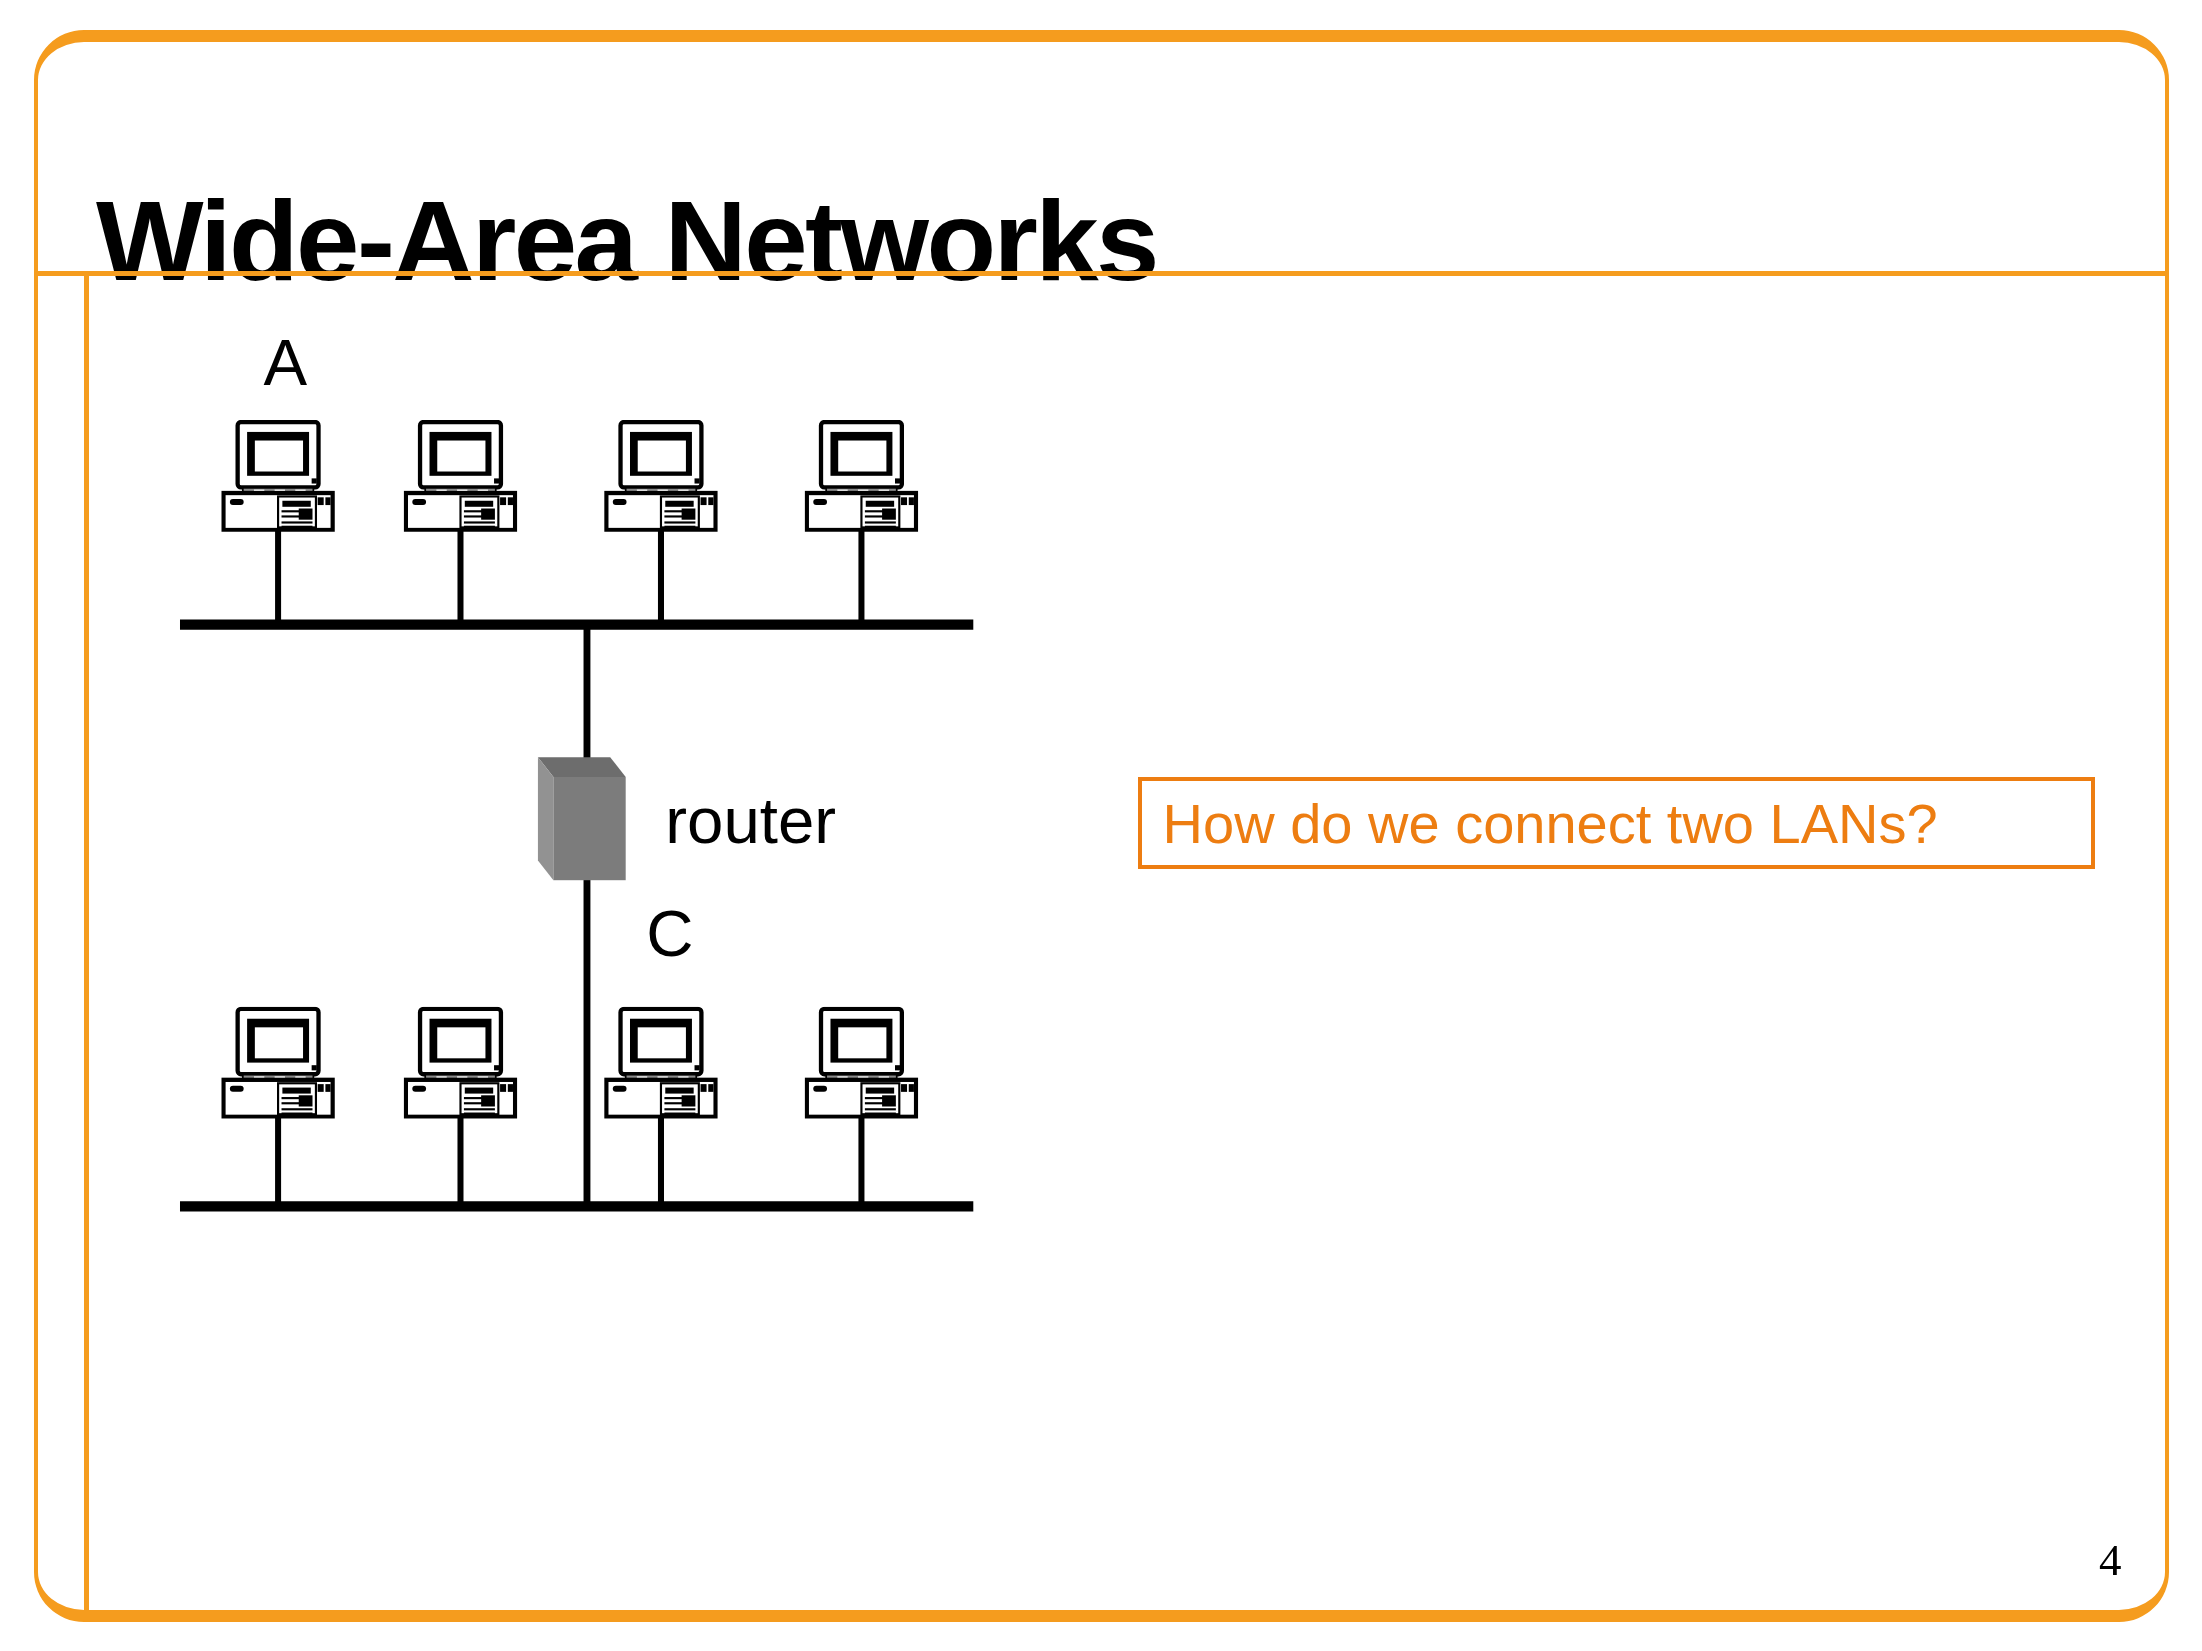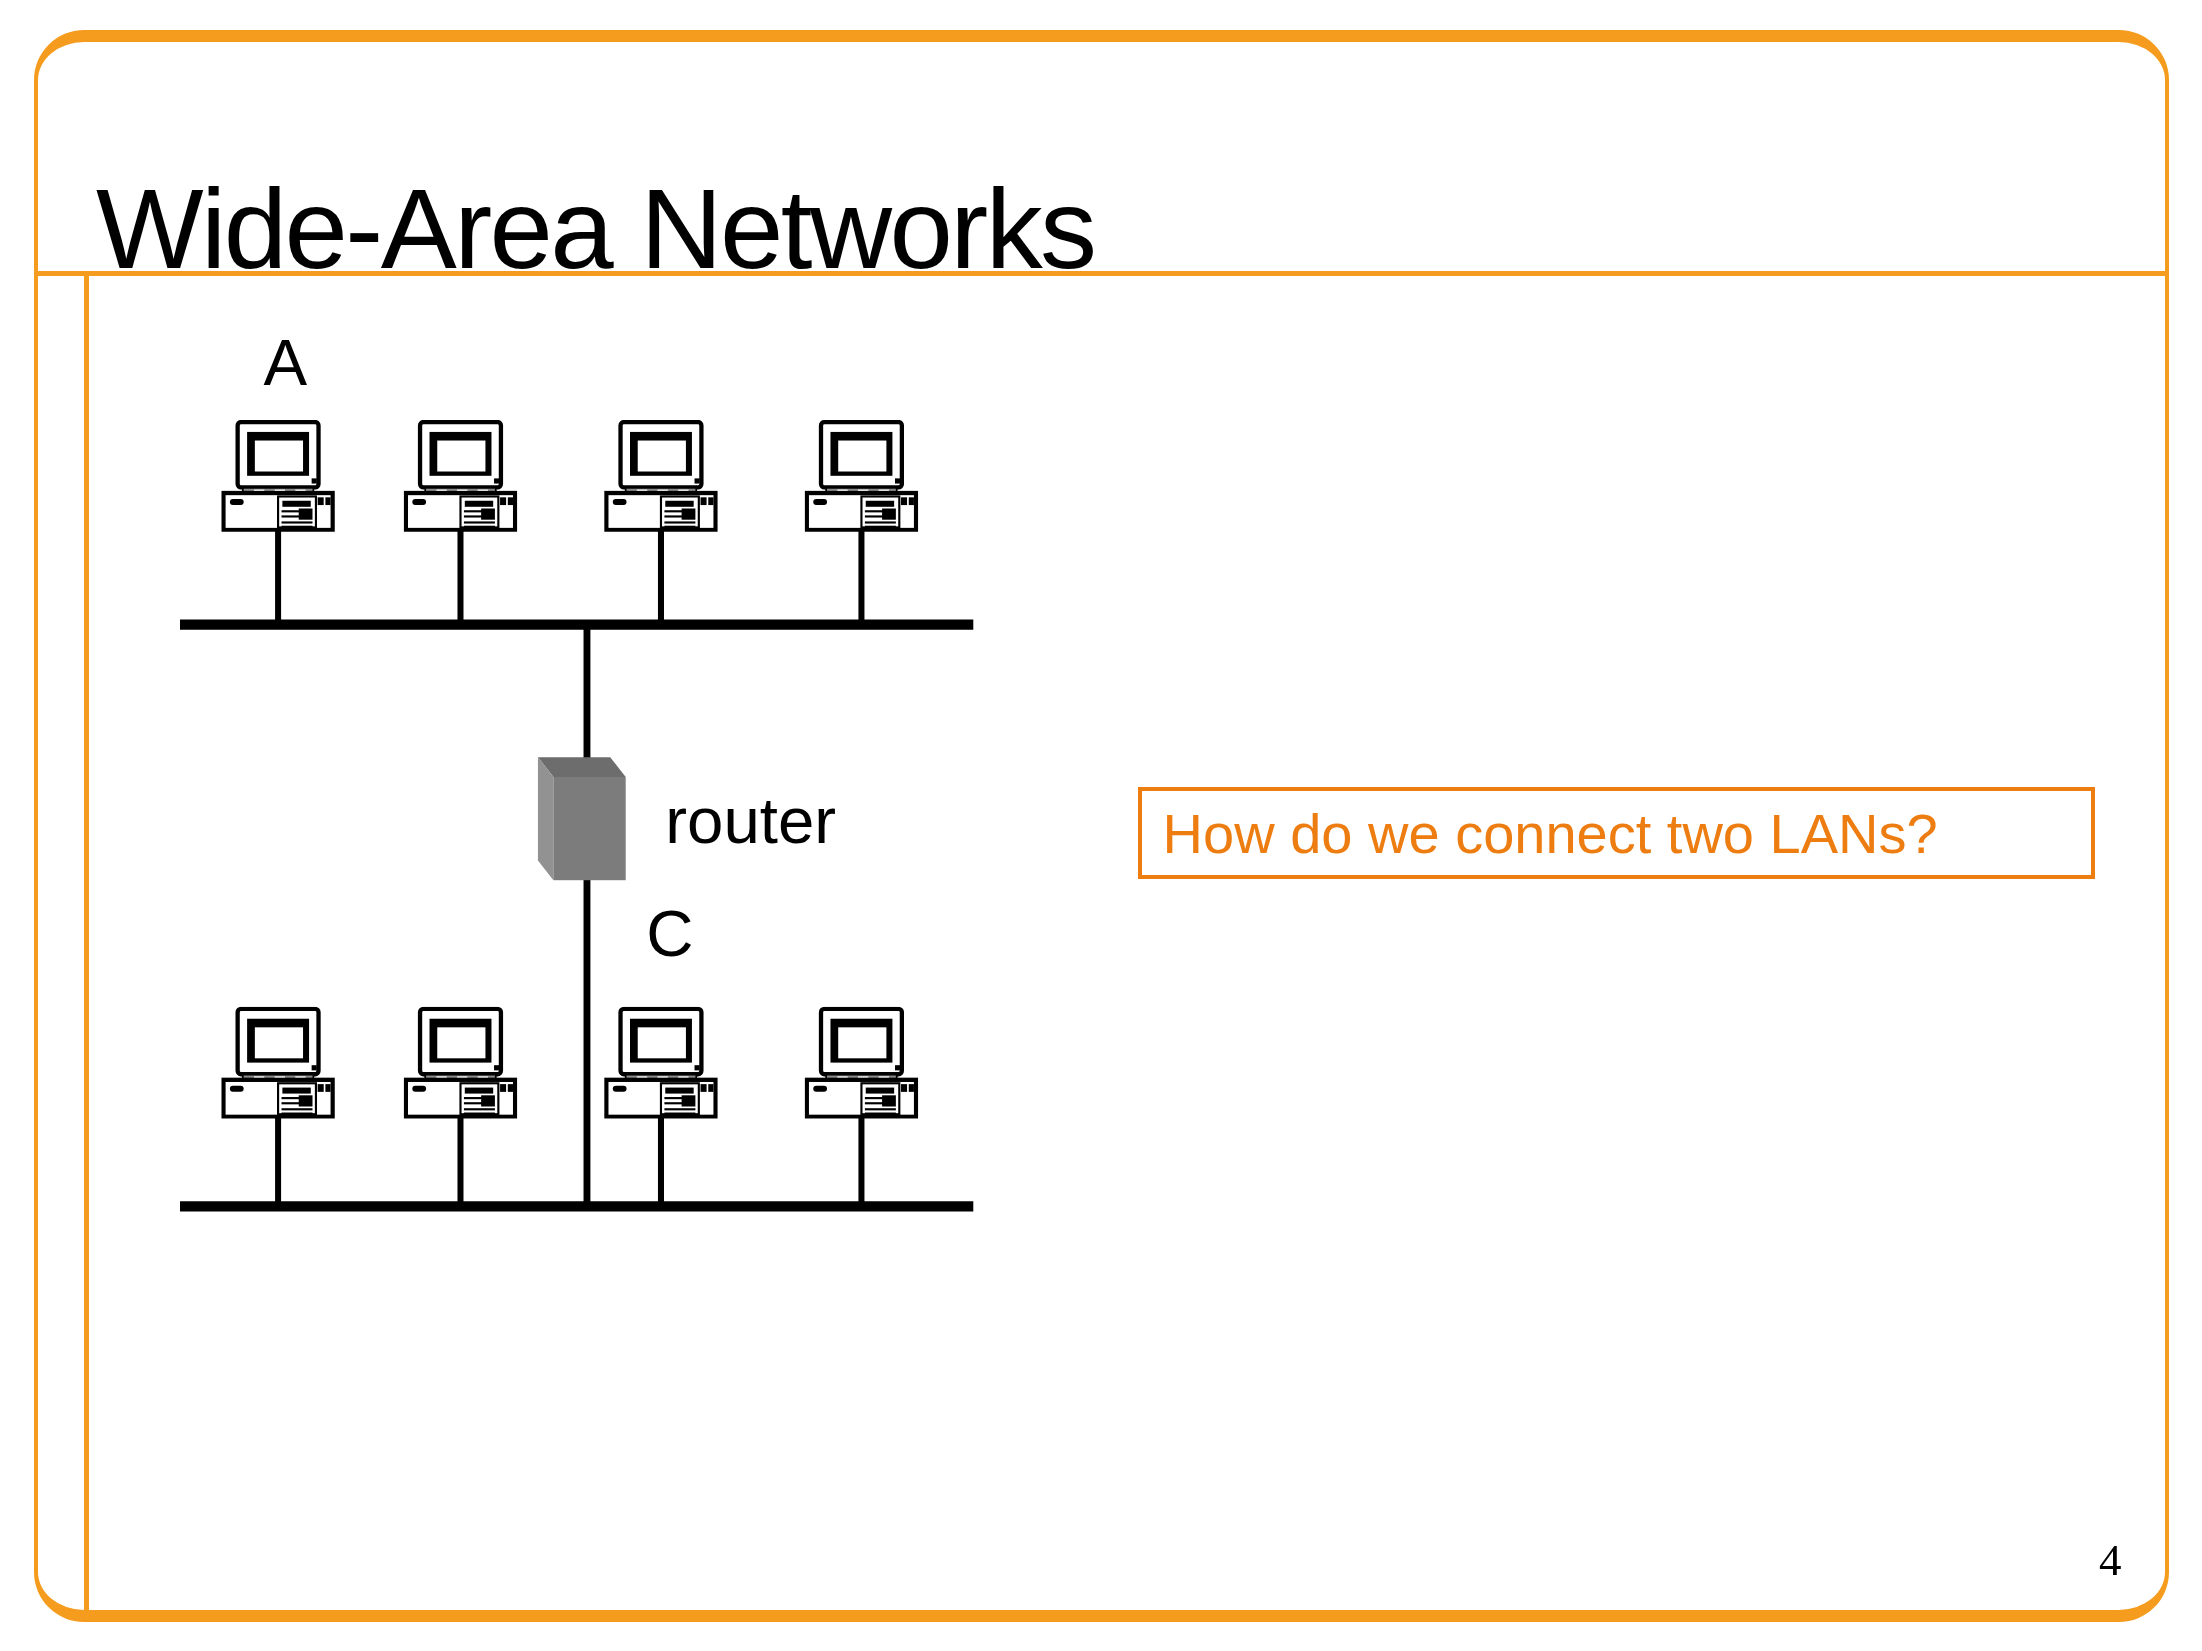--- a/index.html
+++ b/index.html
@@ -18,30 +18,30 @@
   }
   .title-divider{
     position:absolute;left:36px;top:271px;width:2131px;height:5.2px;
     background:var(--frame);
   }
   .content-left-line{
     position:absolute;left:84px;top:274px;width:5.2px;height:1337px;
     background:var(--frame);
   }
   .slide-title{
-    position:absolute;left:96px;top:96px;
-    font-size:114px;font-weight:normal;letter-spacing:-2.6px;color:var(--ink);
+    position:absolute;left:96px;top:108px;
+    font-size:114px;font-weight:bold;letter-spacing:-2.6px;color:var(--ink);
     line-height:1;white-space:nowrap;
   }
   .diagram-svg{position:absolute;left:0;top:0;width:2203px;height:1652px;}
   .question-box{
     position:absolute;left:1138px;top:777px;width:957px;height:92px;
     box-sizing:border-box;border:4.3px solid var(--qcolor);
     display:flex;align-items:center;padding-left:20.6px;
-    font-size:56px;color:var(--qcolor);white-space:nowrap;margin-top:10px;
+    font-size:56px;color:var(--qcolor);white-space:nowrap;
   }
   .page-number{
     position:absolute;left:2099px;top:1538px;
     font-family:"Liberation Serif","DejaVu Serif",serif;
     font-size:45px;color:var(--ink);line-height:1;
   }
 </style>
 </head>
 <body style="--frame: #F59C1E; --qcolor: #ED7D11; --ink: #000000;">
 

